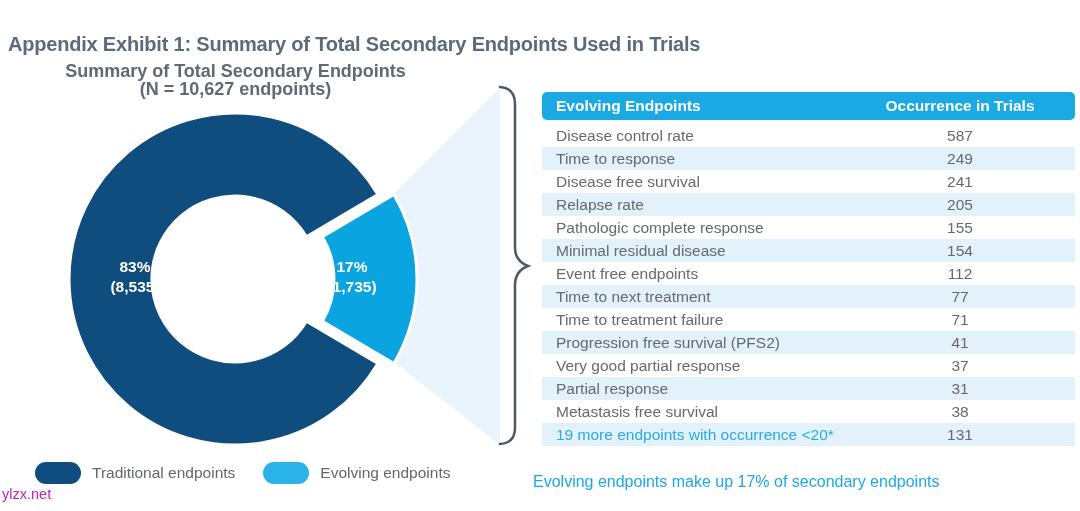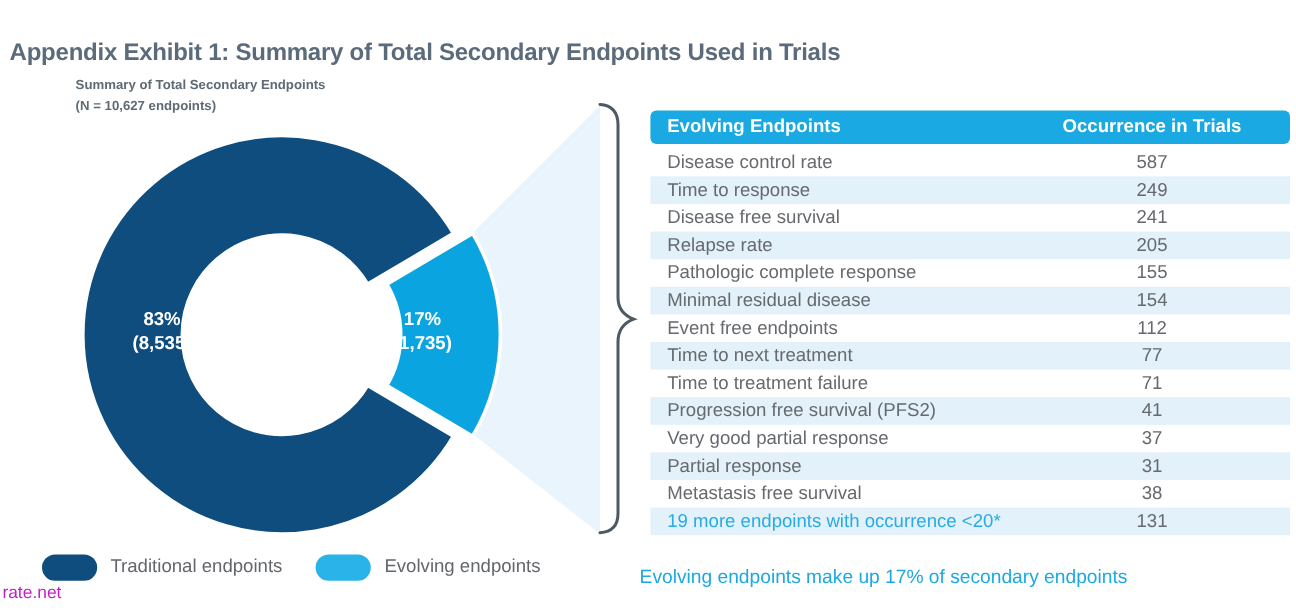--- a/index.html
+++ b/index.html
@@ -7,21 +7,21 @@
     width:1080px; height:511px; position:relative; overflow:hidden;
     background:#ffffff;
     font-family:"Liberation Sans", sans-serif;
   }
   .page-title {
     position:absolute; left:8px; top:8px;
     font-size:20px; font-weight:bold; color:#5B6B7B; letter-spacing:-0.2px;margin-top:25px;
   }
   .chart-subtitle {
     position:absolute; left:63px; top:62px; width:345px;
-    text-align:left; font-size:11px; font-weight:bold;
+    text-align:center; font-size:18px; font-weight:bold;
     color:#5F6A74; line-height:18px;
   }
   .graphic { position:absolute; left:0; top:0; }
   .donut-label {
     position:absolute; width:110px; text-align:center;
     color:#ffffff; font-weight:bold; font-size:15.5px; line-height:20px;
   }
   .donut-label.trad { left:80px;  top:257px; }
   .donut-label.evol { left:297px; top:257px; }
 
@@ -157,13 +157,13 @@
     <span>Traditional endpoints</span>
   </div>
   <div class="legend-item">
     <span class="legend-pill evol"></span>
     <span>Evolving endpoints</span>
   </div>
 </div>
 
 <div class="footnote">Evolving endpoints make up 17% of secondary endpoints</div>
 
-<div class="watermark">rate.net</div>
+<div class="watermark">ylzx.net</div>
 
 </body></html>

